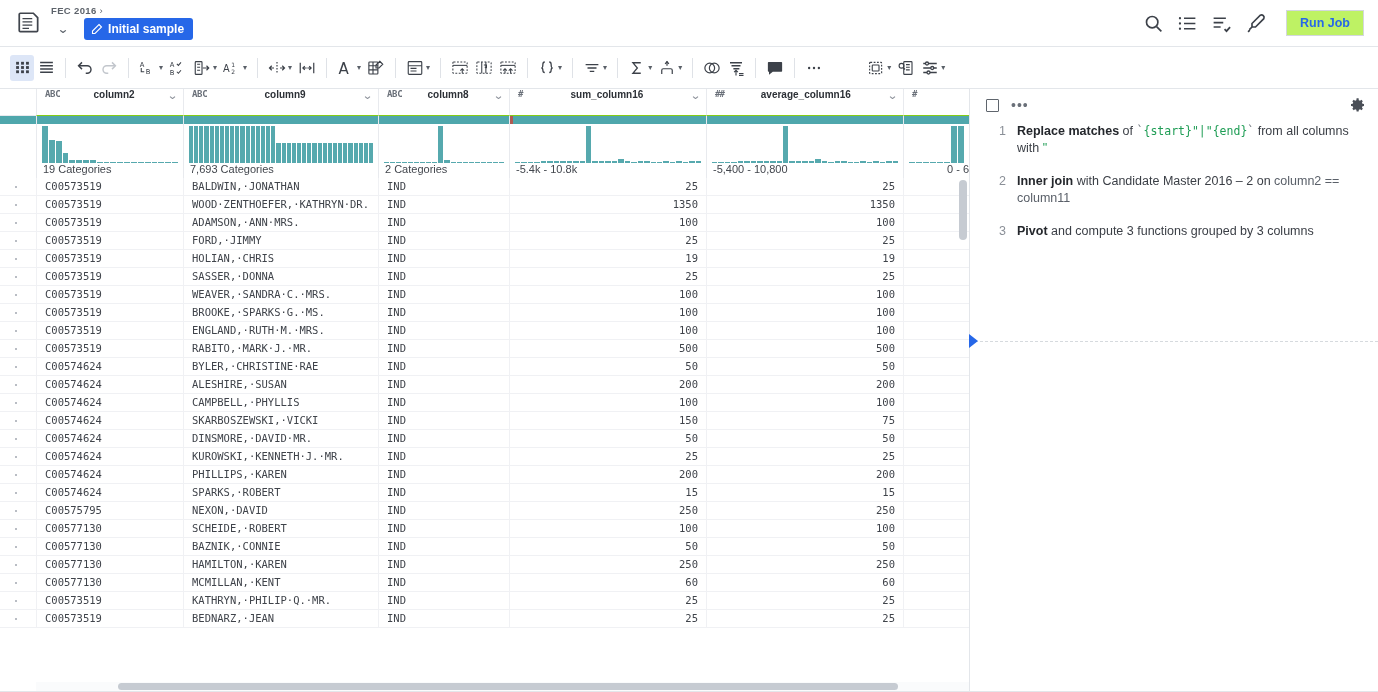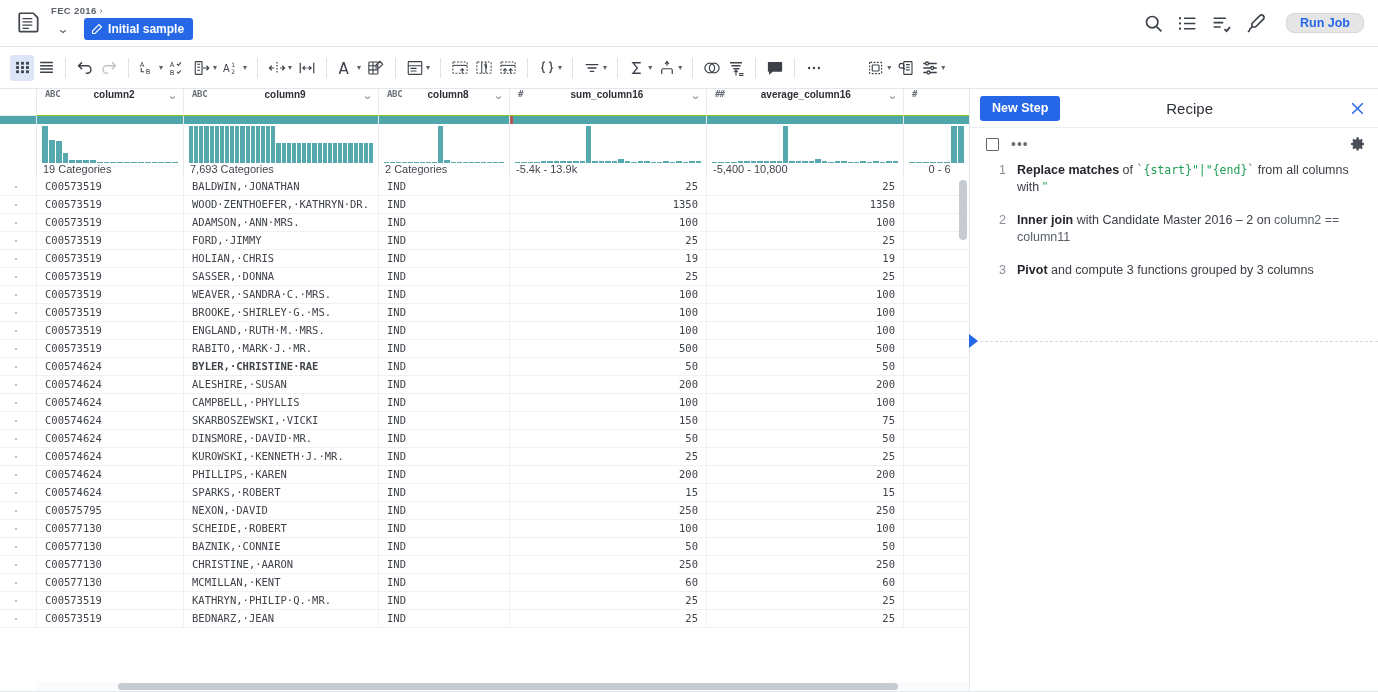--- a/index.html
+++ b/index.html
@@ -39,23 +39,23 @@
     background: #2667e8; color: #fff;
     border-radius: 3px; font-size: 12px; font-weight: bold;
     display: flex; align-items: center; padding: 0 9px 0 7px;
     cursor: pointer; white-space: nowrap;
   }
   .sample-chip svg { width: 12px; height: 12px; margin-right: 5px; }
   .topbar-spacer { flex: 1 1 auto; }
   .top-icons { display: flex; align-items: center; gap: 13px; margin-right: 20px; }
   .top-icon { width: 21px; height: 21px; color: #3c4149; cursor: pointer; display: block; }
   .run-job {
-    border: 1px solid #d3d7dd; background: #e5e5e5; color: #2667e8;
-    font-size: 12.5px; font-weight: bold; border-radius: 8px;
-    height: 20px; padding: 0 13px; cursor: pointer;
+    border: 1px solid #d3d7dd; background: #bef264; color: #2667e8;
+    font-size: 12.5px; font-weight: bold; border-radius: 0;
+    height: 26px; padding: 0 13px; cursor: pointer;
     font-family: "Liberation Sans", sans-serif;
   }
 
   
   .toolbar {
     height: 42px; flex: 0 0 42px;
     display: flex; align-items: center;
     padding: 0 10px 0 10px;
     border-bottom: 1px solid #e3e6ea;
     background: #fff;
@@ -681,21 +681,21 @@
               <div class="bar" style="height: 6%;"></div>
               <div class="bar" style="height: 1%;"></div>
               <div class="bar" style="height: 1%;"></div>
               <div class="bar" style="height: 6%;"></div>
               <div class="bar" style="height: 1%;"></div>
               <div class="bar" style="height: 6%;"></div>
               <div class="bar" style="height: 1%;"></div>
               <div class="bar" style="height: 6%;"></div>
               <div class="bar" style="height: 6%;"></div>
             </div>
-            <div class="hist-label" style="text-align: left;">-5.4k - 13.9k</div>
+            <div class="hist-label" style="text-align: left;">-5.4k - 10.8k</div>
           </div>
           <div class="histcell" style="width: 197px; flex: 0 0 197px;">
             <div class="hist-bar-top"></div>
             <div class="hist-plot">
               <div class="bar" style="height: 4%;"></div>
               <div class="bar" style="height: 4%;"></div>
               <div class="bar" style="height: 1%;"></div>
               <div class="bar" style="height: 1%;"></div>
               <div class="bar" style="height: 6%;"></div>
               <div class="bar" style="height: 6%;"></div>
@@ -730,21 +730,21 @@
             <div class="hist-plot">
               <div class="bar" style="height: 1%;"></div>
               <div class="bar" style="height: 1%;"></div>
               <div class="bar" style="height: 1%;"></div>
               <div class="bar" style="height: 1%;"></div>
               <div class="bar" style="height: 4%;"></div>
               <div class="bar" style="height: 4%;"></div>
               <div class="bar" style="height: 100%;"></div>
               <div class="bar" style="height: 100%;"></div>
             </div>
-            <div class="hist-label" style="text-align: center;">0 - 6</div>
+            <div class="hist-label" style="text-align: right;">0 - 6</div>
           </div>
         </div>
       <div class="rows-area">
         <div class="rows-scroll" id="rowsScroll">
             <div class="drow">
               <div class="dgutter">
                 <div class="dot"></div>
               </div>
               <div class="dcell" style="width: 147px; flex: 0 0 147px;">C00573519</div>
               <div class="dcell" style="width: 195px; flex: 0 0 195px;">BALDWIN,·JONATHAN</div>
@@ -817,21 +817,21 @@
               <div class="dcell" style="width: 131px; flex: 0 0 131px;">IND</div>
               <div class="dcell num" style="width: 197px; flex: 0 0 197px;">100</div>
               <div class="dcell num" style="width: 197px; flex: 0 0 197px;">100</div>
               <div class="dcell num" style="width: 66px; flex: 0 0 66px;"></div>
             </div>
             <div class="drow">
               <div class="dgutter">
                 <div class="dot"></div>
               </div>
               <div class="dcell" style="width: 147px; flex: 0 0 147px;">C00573519</div>
-              <div class="dcell" style="width: 195px; flex: 0 0 195px;">BROOKE,·SHIRLEY·G.·MS.</div>
+              <div class="dcell" style="width: 195px; flex: 0 0 195px;">BROOKE,·SPARKS·G.·MS.</div>
               <div class="dcell" style="width: 131px; flex: 0 0 131px;">IND</div>
               <div class="dcell num" style="width: 197px; flex: 0 0 197px;">100</div>
               <div class="dcell num" style="width: 197px; flex: 0 0 197px;">100</div>
               <div class="dcell num" style="width: 66px; flex: 0 0 66px;"></div>
             </div>
             <div class="drow">
               <div class="dgutter">
                 <div class="dot"></div>
               </div>
               <div class="dcell" style="width: 147px; flex: 0 0 147px;">C00573519</div>
@@ -850,21 +850,21 @@
               <div class="dcell" style="width: 131px; flex: 0 0 131px;">IND</div>
               <div class="dcell num" style="width: 197px; flex: 0 0 197px;">500</div>
               <div class="dcell num" style="width: 197px; flex: 0 0 197px;">500</div>
               <div class="dcell num" style="width: 66px; flex: 0 0 66px;"></div>
             </div>
             <div class="drow">
               <div class="dgutter">
                 <div class="dot"></div>
               </div>
               <div class="dcell" style="width: 147px; flex: 0 0 147px;">C00574624</div>
-              <div class="dcell" style="width: 195px; flex: 0 0 195px; font-weight: bold;">BYLER,·CHRISTINE·RAE</div>
+              <div class="dcell" style="width: 195px; flex: 0 0 195px;">BYLER,·CHRISTINE·RAE</div>
               <div class="dcell" style="width: 131px; flex: 0 0 131px;">IND</div>
               <div class="dcell num" style="width: 197px; flex: 0 0 197px;">50</div>
               <div class="dcell num" style="width: 197px; flex: 0 0 197px;">50</div>
               <div class="dcell num" style="width: 66px; flex: 0 0 66px;"></div>
             </div>
             <div class="drow">
               <div class="dgutter">
                 <div class="dot"></div>
               </div>
               <div class="dcell" style="width: 147px; flex: 0 0 147px;">C00574624</div>
@@ -971,21 +971,21 @@
               <div class="dcell" style="width: 131px; flex: 0 0 131px;">IND</div>
               <div class="dcell num" style="width: 197px; flex: 0 0 197px;">50</div>
               <div class="dcell num" style="width: 197px; flex: 0 0 197px;">50</div>
               <div class="dcell num" style="width: 66px; flex: 0 0 66px;"></div>
             </div>
             <div class="drow">
               <div class="dgutter">
                 <div class="dot"></div>
               </div>
               <div class="dcell" style="width: 147px; flex: 0 0 147px;">C00577130</div>
-              <div class="dcell" style="width: 195px; flex: 0 0 195px;">CHRISTINE,·AARON</div>
+              <div class="dcell" style="width: 195px; flex: 0 0 195px;">HAMILTON,·KAREN</div>
               <div class="dcell" style="width: 131px; flex: 0 0 131px;">IND</div>
               <div class="dcell num" style="width: 197px; flex: 0 0 197px;">250</div>
               <div class="dcell num" style="width: 197px; flex: 0 0 197px;">250</div>
               <div class="dcell num" style="width: 66px; flex: 0 0 66px;"></div>
             </div>
             <div class="drow">
               <div class="dgutter">
                 <div class="dot"></div>
               </div>
               <div class="dcell" style="width: 147px; flex: 0 0 147px;">C00577130</div>
@@ -1019,27 +1019,20 @@
             </div>
           </div>
         <div class="v-scroll"></div>
         <div class="h-scroll-track">
           <div class="h-scroll-thumb"></div>
         </div>
       </div>
     </div>
 
     <div class="recipe">
-      <div class="recipe-head">
-        <button class="new-step">New Step</button>
-        <div class="recipe-title">Recipe</div>
-        <svg class="close-x" viewBox="0 0 24 24" fill="none" stroke="currentColor" stroke-width="2.1">
-            <path d="M4.5 4.5l15 15M19.5 4.5l-15 15"></path>
-          </svg>
-      </div>
       <div class="recipe-sub">
         <div class="chk"></div>
         <div class="dots3">•••</div>
         <div class="sub-spacer"></div>
         <svg class="gear" viewBox="0 0 24 24" fill="currentColor">
             <path d="M12 8.6a3.4 3.4 0 1 0 0 6.8 3.4 3.4 0 0 0 0-6.8zm9 4.9v-3l-2.4-.4a6.9 6.9 0 0 0-.8-1.9l1.4-2-2.1-2.1-2 1.4a6.9 6.9 0 0 0-1.9-.8L12.9 2h-3l-.4 2.7c-.7.2-1.3.5-1.9.8l-2-1.4L3.5 6.2l1.4 2c-.3.6-.6 1.2-.8 1.9L1.5 10.5v3l2.6.4c.2.7.5 1.3.8 1.9l-1.4 2 2.1 2.1 2-1.4c.6.3 1.2.6 1.9.8l.4 2.6h3l.4-2.6c.7-.2 1.3-.5 1.9-.8l2 1.4 2.1-2.1-1.4-2c.3-.6.6-1.2.8-1.9l2.3-.4z"></path>
           </svg>
       </div>
       <div class="steps" id="stepsList">
           <div class="step">

